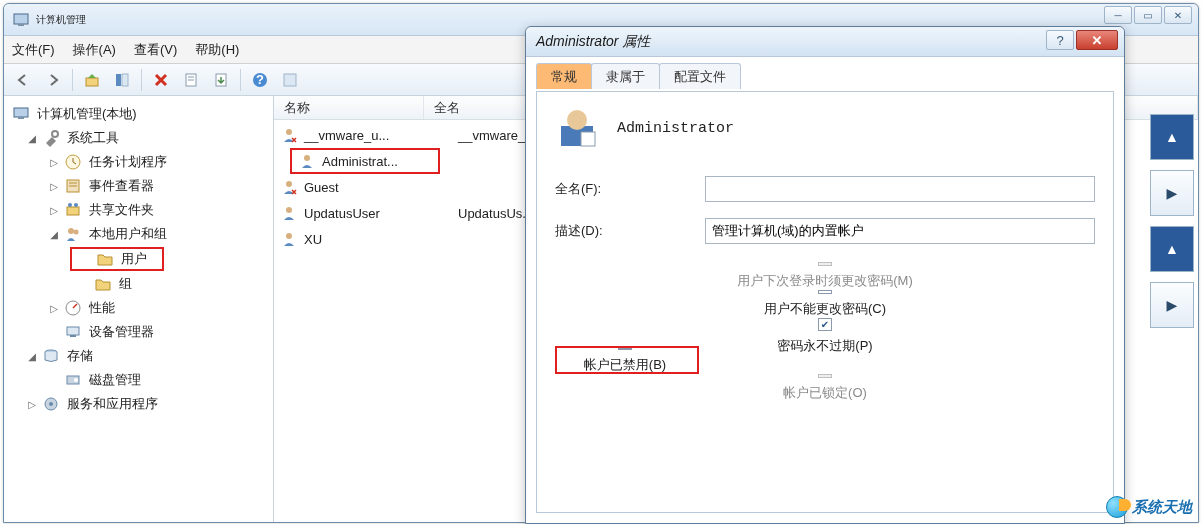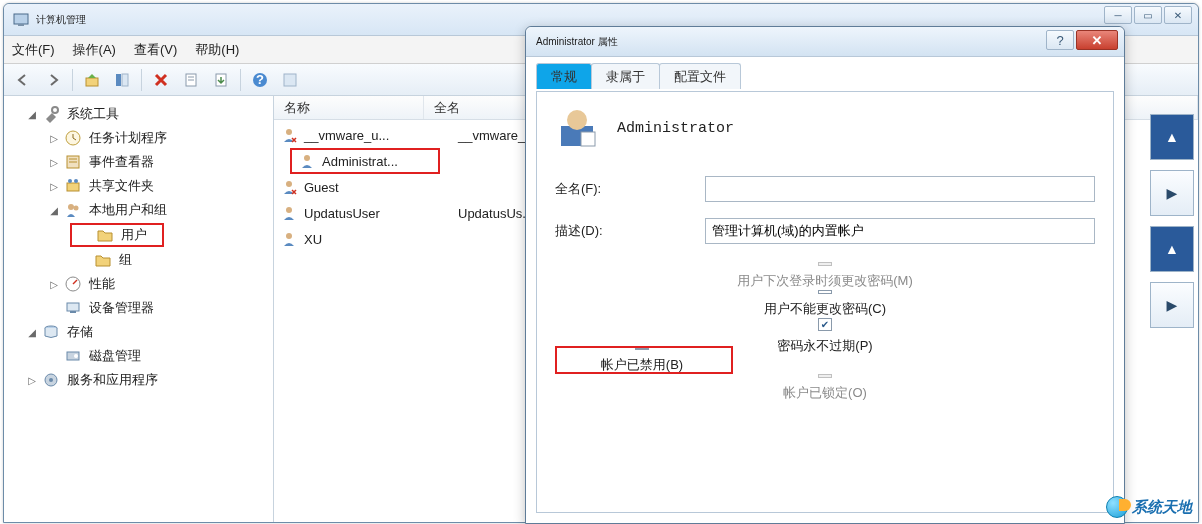--- a/index.html
+++ b/index.html
@@ -41,28 +41,28 @@
 .list-row .uicon { width: 18px; height: 18px; }
 .list-row .c1 { width: 148px; color: #222; }
 .list-row .c2 { color: #222; }
 
 .rightpanel { position: absolute; right: 0; top: 110px; width: 48px; }
 .scrollbtn { width: 44px; height: 46px; margin-bottom: 10px; background: linear-gradient(#fbfdff,#e4edf6); border: 1px solid #9eb4c9; display: flex; align-items: center; justify-content: center; font-size: 14px; color: #2a4a6a; }
 
 
 .dialog { position: absolute; left: 525px; top: 26px; width: 600px; height: 498px; background: #fff; border: 1px solid #5f7c98; border-radius: 6px 6px 0 0; box-shadow: 0 3px 12px rgba(0,0,0,0.25); }
 .dlg-titlebar { height: 30px; background: linear-gradient(#eef5fc,#d3e3f2); border-bottom: 1px solid #b8c8d8; display: flex; align-items: center; padding: 0 10px; border-radius: 6px 6px 0 0; }
-.dlg-titlebar .title { color: #1a1a1a; font-size: 10px; }
+.dlg-titlebar .title { color: #1a1a1a; font-size: 14px; font-style: italic; }
 .dlg-controls { position: absolute; right: 6px; top: 3px; display: flex; gap: 2px; }
 .dlg-help { width: 28px; height: 20px; border: 1px solid #9fb4c9; background: linear-gradient(#f6fafe,#dbe7f3); border-radius: 2px; display: flex; align-items: center; justify-content: center; color: #3a5a78; }
 .dlg-close { width: 42px; height: 20px; background: linear-gradient(#e9867a,#c8402f); border: 1px solid #9a3326; border-radius: 2px; display: flex; align-items: center; justify-content: center; color: #fff; font-weight: bold; }
 
 .tabstrip { height: 32px; display: flex; align-items: flex-end; padding: 6px 10px 0 10px; gap: 0; background: #fff; }
 .tab { height: 26px; padding: 4px 14px 0 14px; border: 1px solid #b8c8d8; border-bottom: none; background: #f2f6fa; color: #333; border-radius: 3px 3px 0 0; margin-right: -1px; position: relative; }
-.tab.active { background: #0ea5e9; z-index: 2; }
+.tab.active { background: #fdba74; z-index: 2; }
 .tabpage { position: absolute; left: 10px; right: 10px; top: 64px; bottom: 10px; border: 1px solid #b8c8d8; background: #fff; padding: 14px 18px; }
 
 .user-header { display: flex; align-items: center; gap: 18px; margin-bottom: 26px; }
 .user-header .bigicon { width: 44px; height: 44px; }
 .user-header .uname { font-family: "Courier New", monospace; font-size: 15px; color: #222; }
 
 .formrow { display: flex; align-items: center; margin-bottom: 16px; justify-content: center; }
 .formrow .flabel { width: 150px; color: #222; }
 .formrow input[type=text] { flex: 1; height: 26px; border: 1px solid #a9b7c5; padding: 2px 6px; background: #fff; }
 
@@ -160,20 +160,29 @@
     <div class="tbtn enabled">
         <svg width="16" height="16">
           <rect x="2" y="2" width="12" height="12" fill="#dbe7f3" stroke="#9fb4c9"></rect>
         </svg>
       </div>
   </div>
 
   <div class="content">
 
     <div class="tree">
+      <div class="tree-row">
+        <span class="ticon">
+            <svg width="18" height="18">
+              <rect x="2" y="3" width="14" height="9" fill="#b8d0e8" stroke="#4a6a8a"></rect>
+              <rect x="6" y="12" width="6" height="2" fill="#7a92aa"></rect>
+            </svg>
+          </span>
+        <span class="label">计算机管理(本地)</span>
+      </div>
       <div class="tree-row ind1">
         <span class="exp">◢</span>
         <span class="ticon">
             <svg width="18" height="18">
               <path d="M4 14 L10 8 L14 12 L8 18" fill="#8a8a8a"></path>
               <circle cx="13" cy="5" r="3" fill="none" stroke="#8a8a8a" stroke-width="2"></circle>
             </svg>
           </span>
         <span class="label">系统工具</span>
       </div>
@@ -397,21 +406,21 @@
         <span>用户下次登录时须更改密码(M)</span>
       </div>
       <div class="checkrow">
         <span class="cbox"></span>
         <span>用户不能更改密码(C)</span>
       </div>
       <div class="checkrow">
         <span class="cbox">✔</span>
         <span>密码永不过期(P)</span>
       </div>
-      <div class="checkrow redbox" style="padding:0 6px 0 2px; width:178px;">
+      <div class="checkrow redbox" style="padding:0 6px 0 2px; width:144px;">
         <span class="cbox"></span>
         <span>帐户已禁用(B)</span>
       </div>
       <div class="checkrow disabled">
         <span class="cbox disabled"></span>
         <span>帐户已锁定(O)</span>
       </div>
     </div>
   </div>
 </div>

